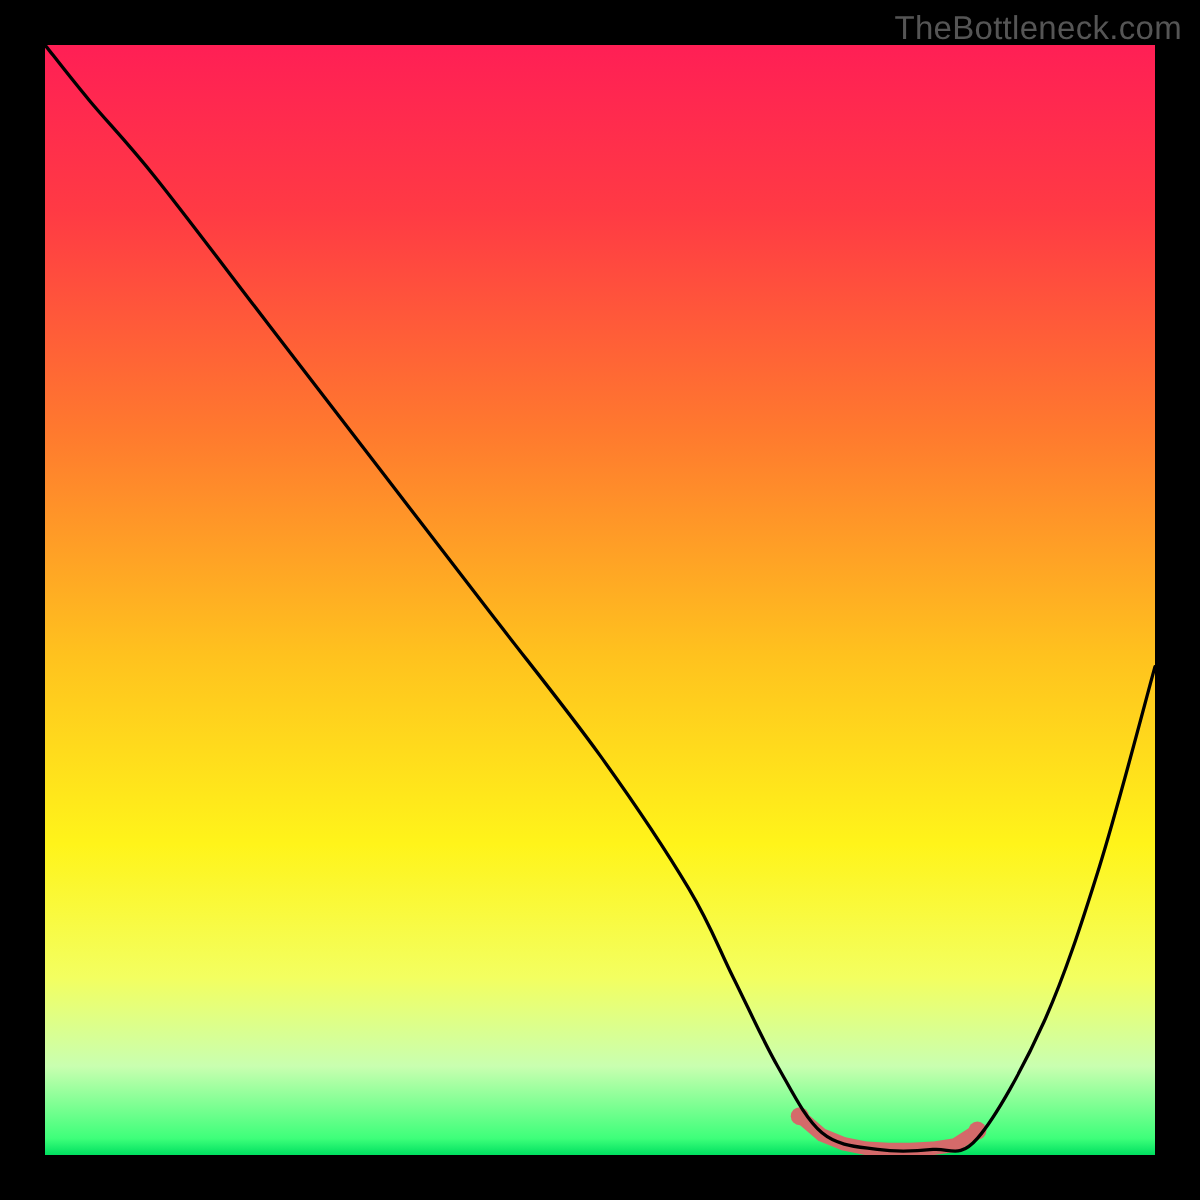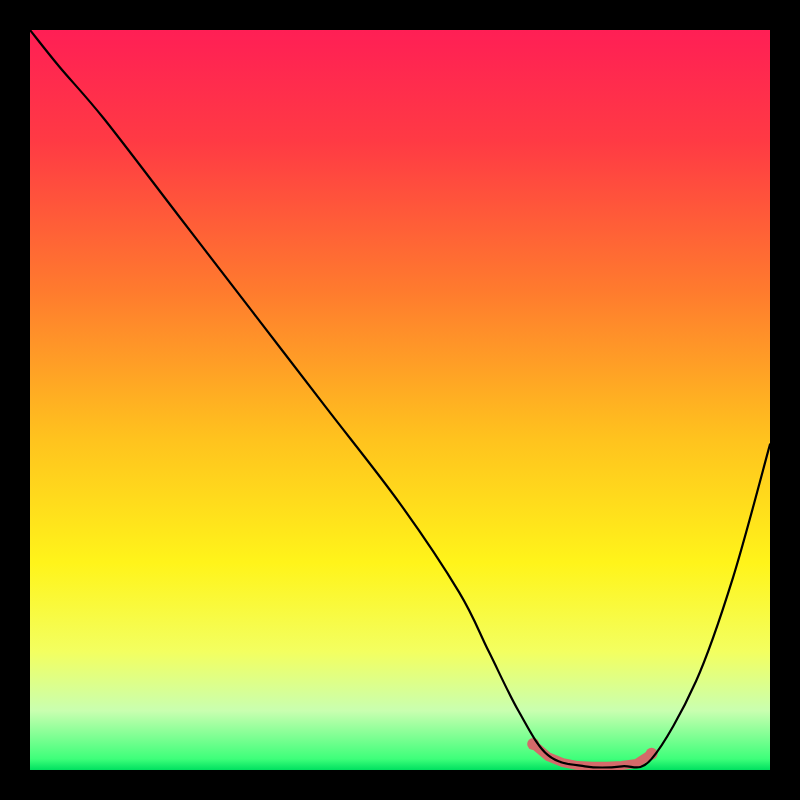--- a/index.html
+++ b/index.html
@@ -36,20 +36,21 @@
     background: #000;
   }
   svg {
     display: block;
   }
 </style>
 </head>
 <body>
 
 <div class="container">
+  <div class="watermark">TheBottleneck.com</div>
   <div class="plot-frame">
     <svg id="chart-svg" width="740" height="740" viewBox="0 0 740 740">
         <defs>
           <linearGradient id="bg-grad" x1="0" y1="0" x2="0" y2="1">
             <stop offset="0%" stop-color="#ff1f55"></stop>
             <stop offset="15%" stop-color="#ff3a44"></stop>
             <stop offset="35%" stop-color="#ff7a2e"></stop>
             <stop offset="55.00000000000001%" stop-color="#ffc21e"></stop>
             <stop offset="72%" stop-color="#fff41a"></stop>
             <stop offset="84%" stop-color="#f3ff60"></stop>

